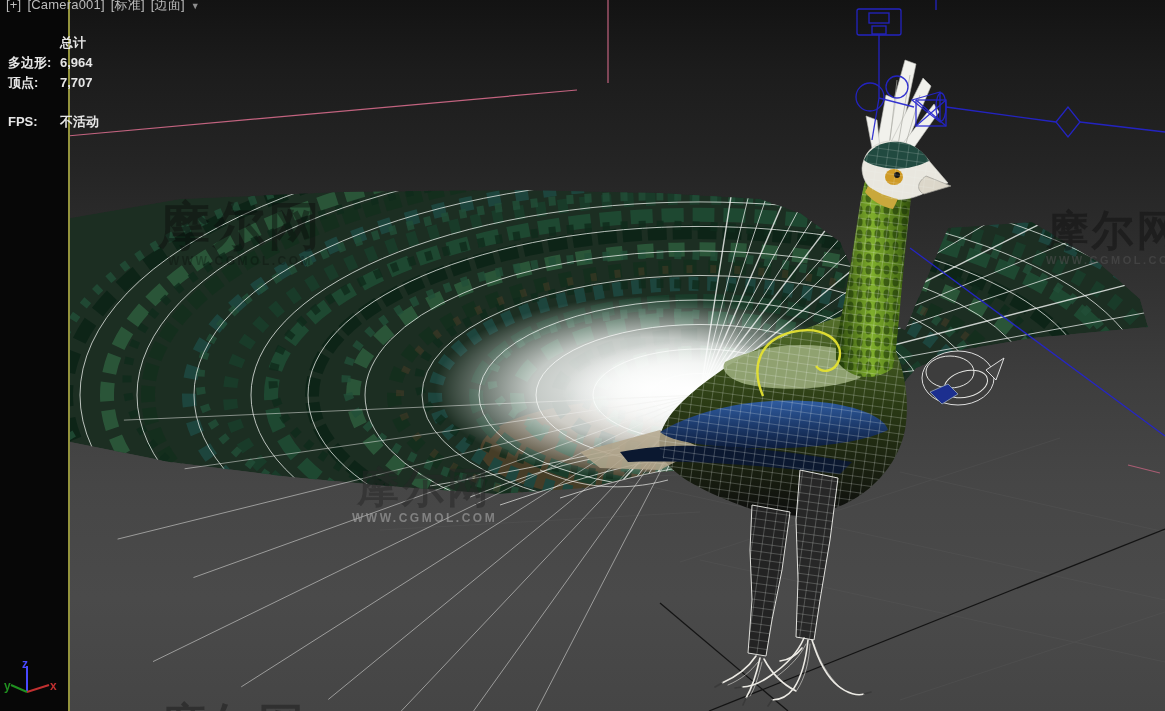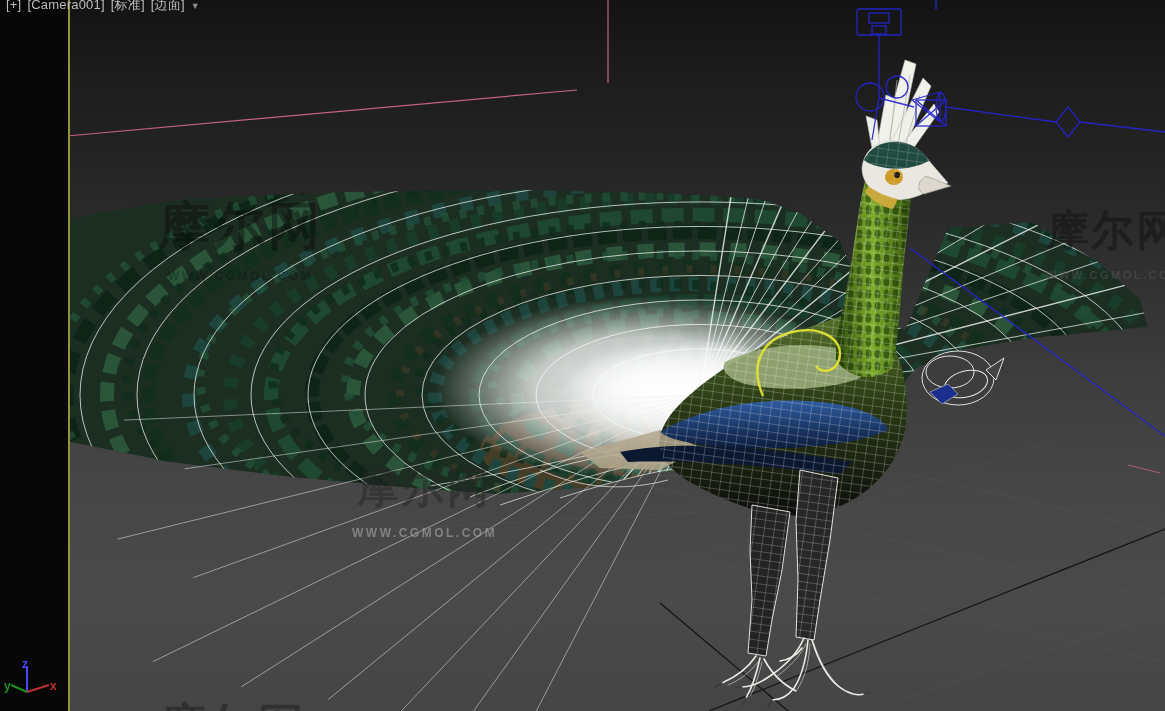--- a/index.html
+++ b/index.html
@@ -12,21 +12,21 @@
   .vp-label{position:absolute;left:6px;top:-4px;font-size:13px;color:#bcbcbc;letter-spacing:.2px;white-space:nowrap;}
   .vp-label span{margin-right:6px;cursor:default;}
   .vp-arrow{color:#8e8e8e;font-size:9px;}
   .stats{position:absolute;left:8px;top:33px;font-size:13px;font-weight:700;color:#e6e6e6;line-height:20px;}
   .stats .row{display:flex;}
   .stats .lab{width:52px;}
   .stats .total{margin-left:52px;}
   .stats .fps{margin-top:19px;display:flex;}
   .wm{position:absolute;text-align:center;pointer-events:none;font-weight:bold;line-height:1;}
   .wm-cn{font-size:52px;letter-spacing:3px;color:rgba(10,10,10,.42);margin-top:12px;}
-  .wm-url{font-size:12px;letter-spacing:2.5px;color:rgba(0,0,0,.25);margin-top:18px;}
+  .wm-url{font-size:12px;letter-spacing:2.5px;color:rgba(0,0,0,.25);margin-top:3px;}
   .wm2 .wm-cn{font-size:42px;color:rgba(38,38,38,.5);}
   .wm2 .wm-url{color:rgba(168,168,168,.6);font-size:12px;}
   .wm3 .wm-cn{font-size:42px;color:rgba(16,16,16,.5);}
   .wm3 .wm-url{color:rgba(82,82,82,.55);font-size:11px;}
   .wm4 .wm-cn{font-size:46px;color:rgba(22,22,22,.45);}
   .axis{position:absolute;left:3px;bottom:5px;}
   .axis text{font-size:12px;font-weight:700;}
 </style>
 </head>
 <body>
@@ -319,20 +319,35 @@
     <div class="wm-url">WWW.CGMOL.COM</div>
   </div>
   <div class="wm wm4" style="left:160px;top:690px;">
     <div class="wm-cn">摩尔网</div>
   </div>
 
   <div class="vp-label">
     <span>[+]</span><span>[Camera001]</span><span>[标准]</span><span>[边面]</span><span class="vp-arrow">▼</span>
   </div>
 
+  <div class="stats">
+    <div class="total">总计</div>
+    <div class="row">
+        <span class="lab">多边形:</span>
+        <span>6,964</span>
+      </div>
+    <div class="row">
+        <span class="lab">顶点:</span>
+        <span>7,707</span>
+      </div>
+    <div class="fps">
+        <span class="lab">FPS:</span>
+        <span>不活动</span>
+      </div>
+  </div>
 
   <svg class="axis" width="58" height="52" viewBox="0 0 58 52">
     <line x1="24" y1="38" x2="24" y2="12" stroke="#4848ff" stroke-width="2"></line>
     <line x1="24" y1="38" x2="46" y2="31" stroke="#c03030" stroke-width="2"></line>
     <line x1="24" y1="38" x2="8" y2="31" stroke="#209020" stroke-width="2"></line>
     <text x="19" y="14" fill="#4848ff">z</text>
     <text x="47" y="36" fill="#c03030">x</text>
     <text x="1" y="36" fill="#209020">y</text>
   </svg>
 </div>

